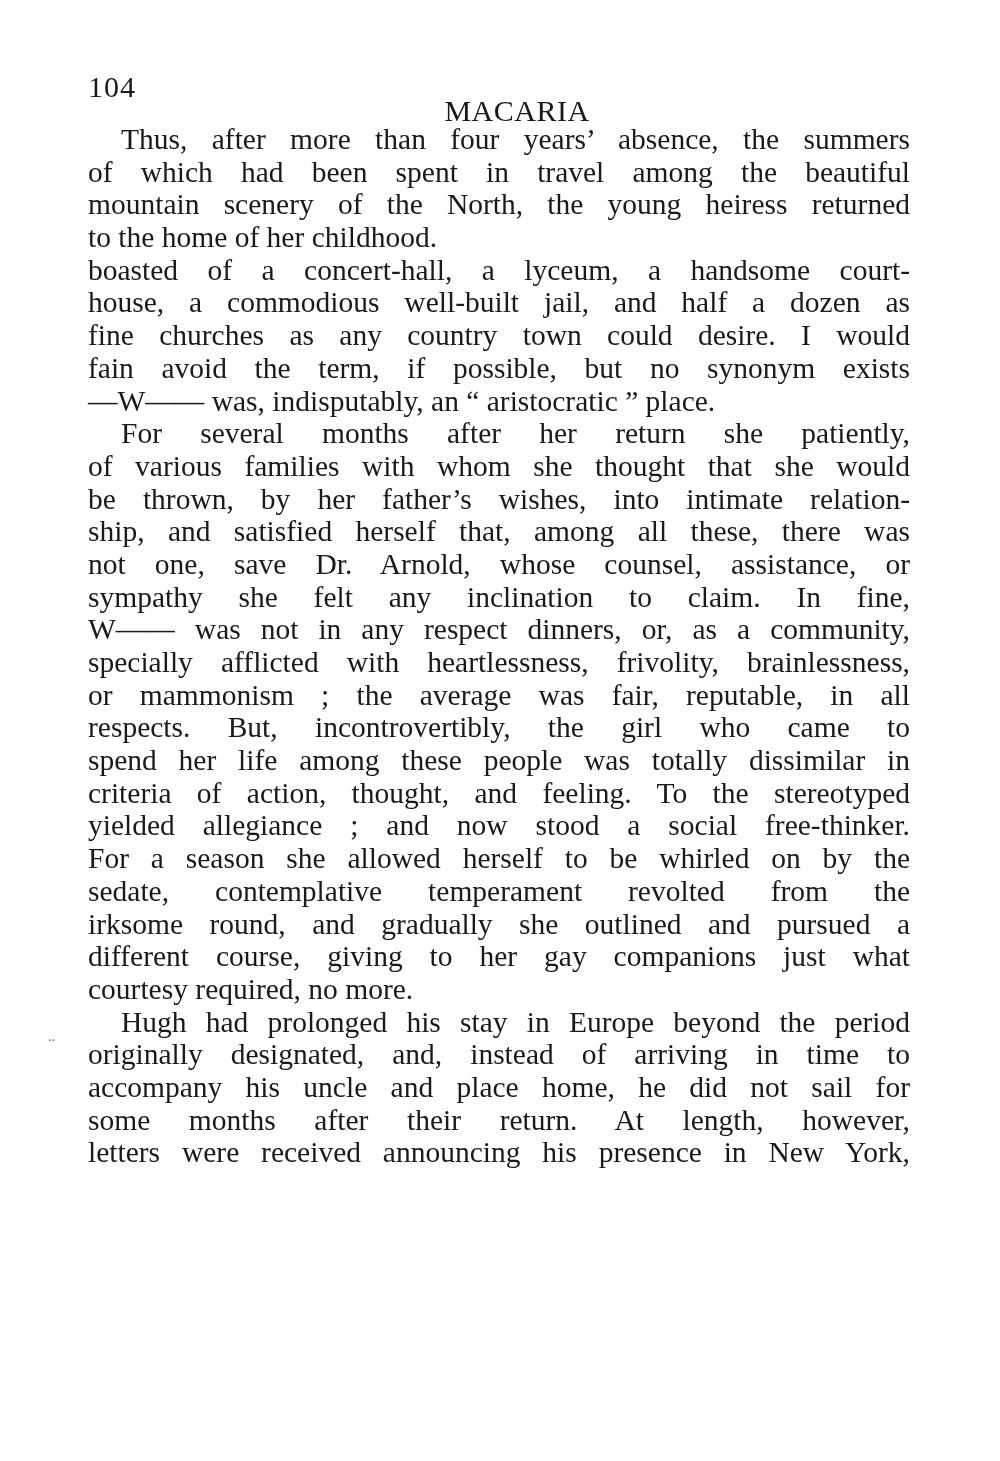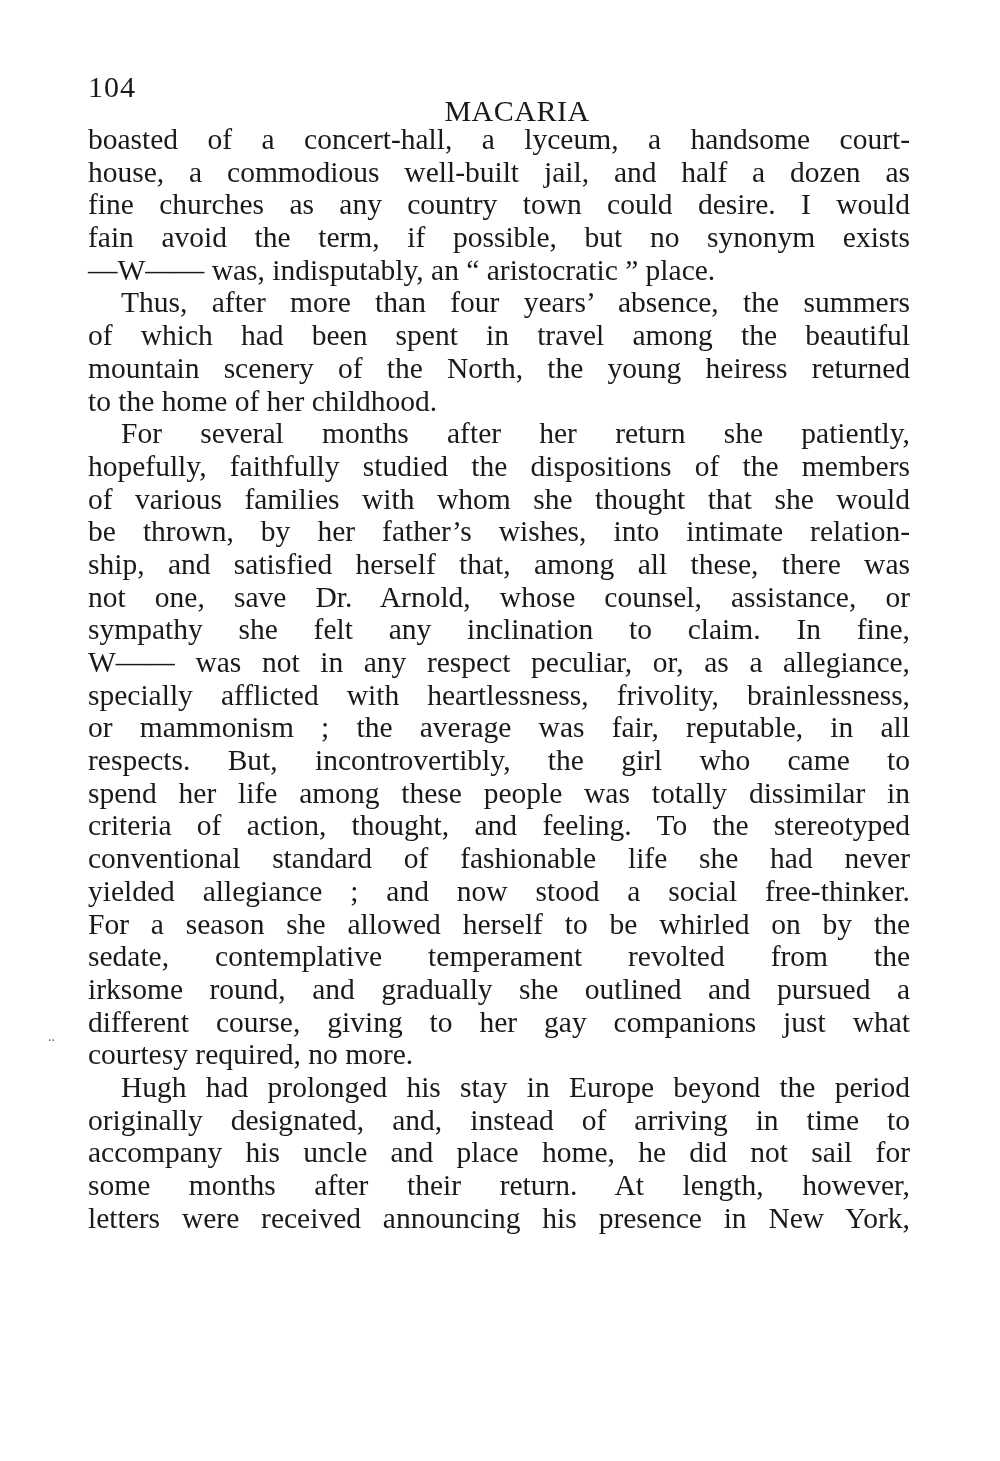--- a/index.html
+++ b/index.html
@@ -40,49 +40,47 @@
   <div class="running-head">
     <span class="page-number">104</span>
     <span class="running-title">MACARIA</span>
   </div>
 
   <span class="margin-mark">..</span>
 
   <div class="body-text">
 
     <div>
+      <span class="line indent">Thus, after more than four years’ absence, the summers</span>
+      <span class="line">of which had been spent in travel among the beautiful</span>
+      <span class="line">mountain scenery of the North, the young heiress returned</span>
+      <span class="line last">to the home of her childhood.</span>
+    </div>
+
+    <div>
       <span class="line">boasted of a concert-hall, a lyceum, a handsome court-</span>
       <span class="line">house, a commodious well-built jail, and half a dozen as</span>
       <span class="line">fine churches as any country town could desire.  I would</span>
       <span class="line">fain avoid the term, if possible, but no synonym exists</span>
       <span class="line last">—W—— was, indisputably, an “ aristocratic ” place.</span>
     </div>
 
     <div>
-      <span class="line indent">Thus, after more than four years’ absence, the summers</span>
-      <span class="line">of which had been spent in travel among the beautiful</span>
-      <span class="line">mountain scenery of the North, the young heiress returned</span>
-      <span class="line last">to the home of her childhood.</span>
-    </div>
-
-    <div>
       <span class="line indent">For several months after her return she patiently,</span>
-      <span class="line">hopefully, faithfully studied the dispositions of the members</span>
       <span class="line">of various families with whom she thought that she would</span>
       <span class="line">be thrown, by her father’s wishes, into intimate relation-</span>
       <span class="line">ship, and satisfied herself that, among all these, there was</span>
       <span class="line">not one, save Dr. Arnold, whose counsel, assistance, or</span>
       <span class="line">sympathy she felt any inclination to claim.  In fine,</span>
-      <span class="line">W—— was not in any respect peculiar, or, as a allegiance,</span>
+      <span class="line">W—— was not in any respect dinners, or, as a community,</span>
       <span class="line">specially afflicted with heartlessness, frivolity, brainlessness,</span>
       <span class="line">or mammonism ;  the average was fair, reputable, in all</span>
       <span class="line">respects.  But, incontrovertibly, the girl who came to</span>
       <span class="line">spend her life among these people was totally dissimilar in</span>
       <span class="line">criteria of action, thought, and feeling.  To the stereotyped</span>
-      <span class="line">conventional standard of fashionable life she had never</span>
       <span class="line">yielded allegiance ;  and now stood a social free-thinker.</span>
       <span class="line">For a season she allowed herself to be whirled on by the</span>
       <span class="line">sedate, contemplative temperament revolted from the</span>
       <span class="line">irksome round, and gradually she outlined and pursued a</span>
       <span class="line">different course, giving to her gay companions just what</span>
       <span class="line last">courtesy required, no more.</span>
     </div>
 
     <div>
       <span class="line indent">Hugh had prolonged his stay in Europe beyond the period</span>

